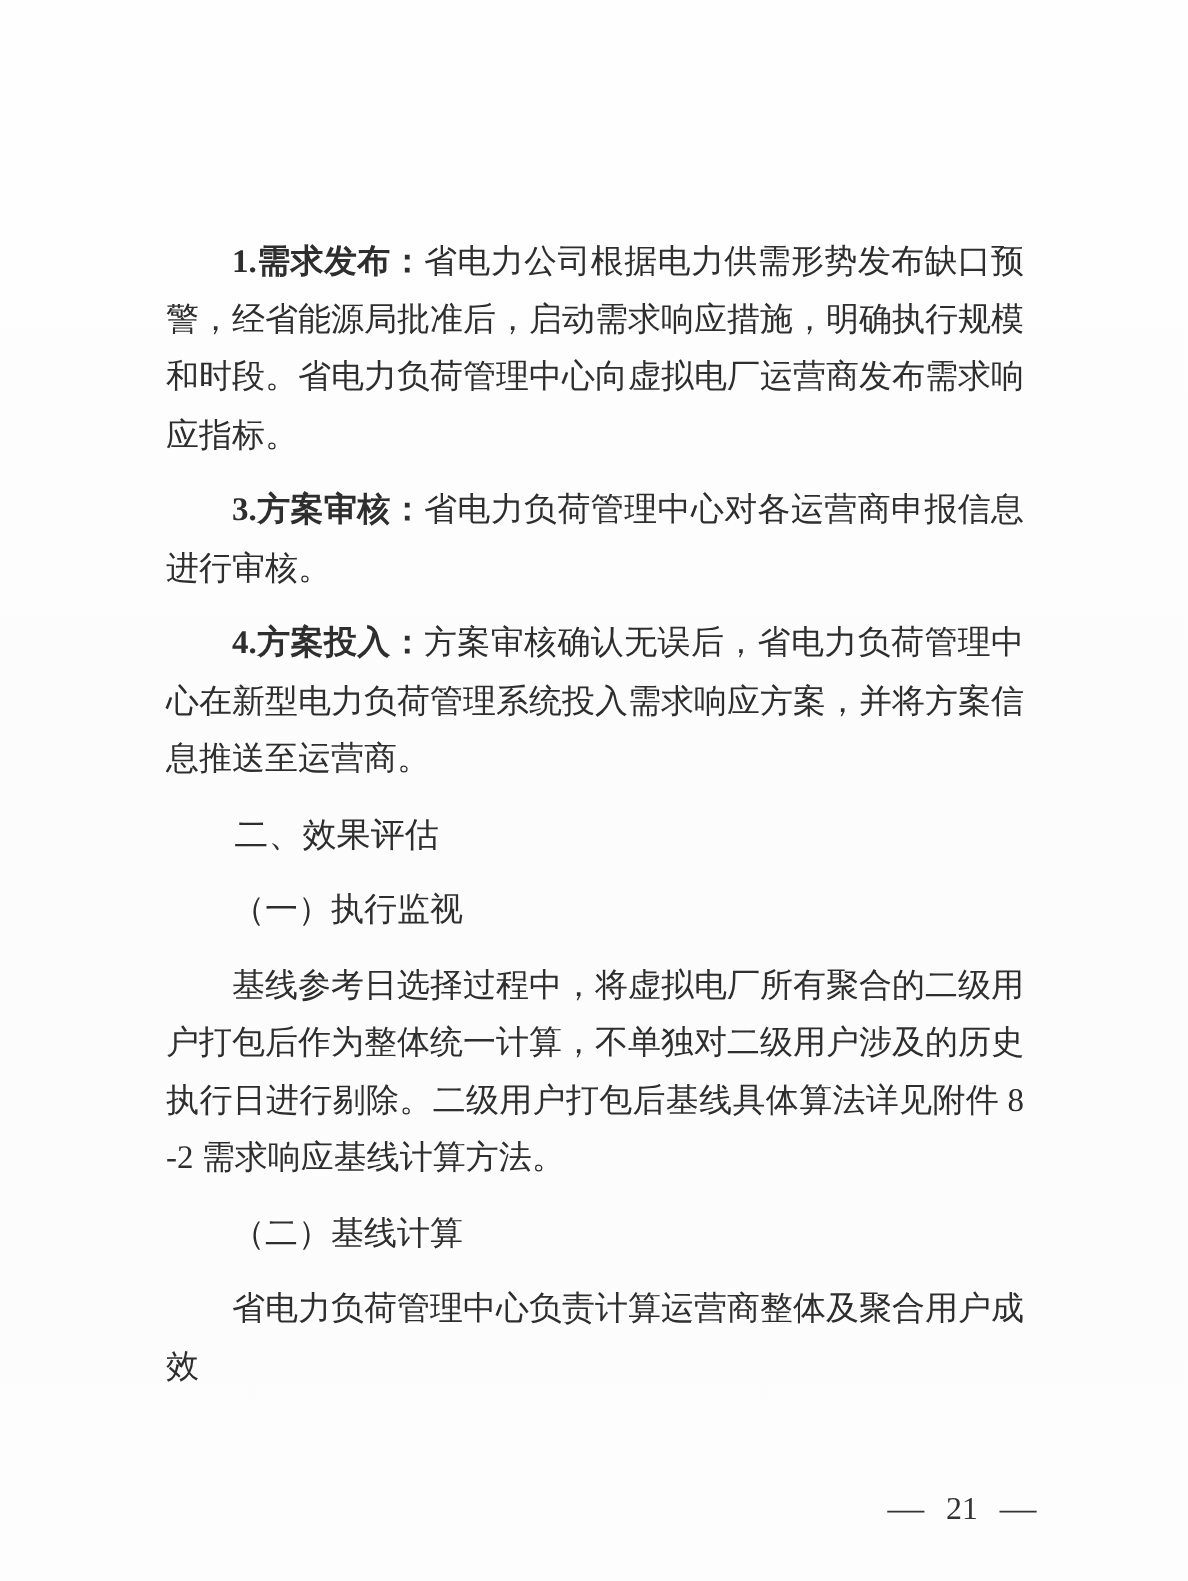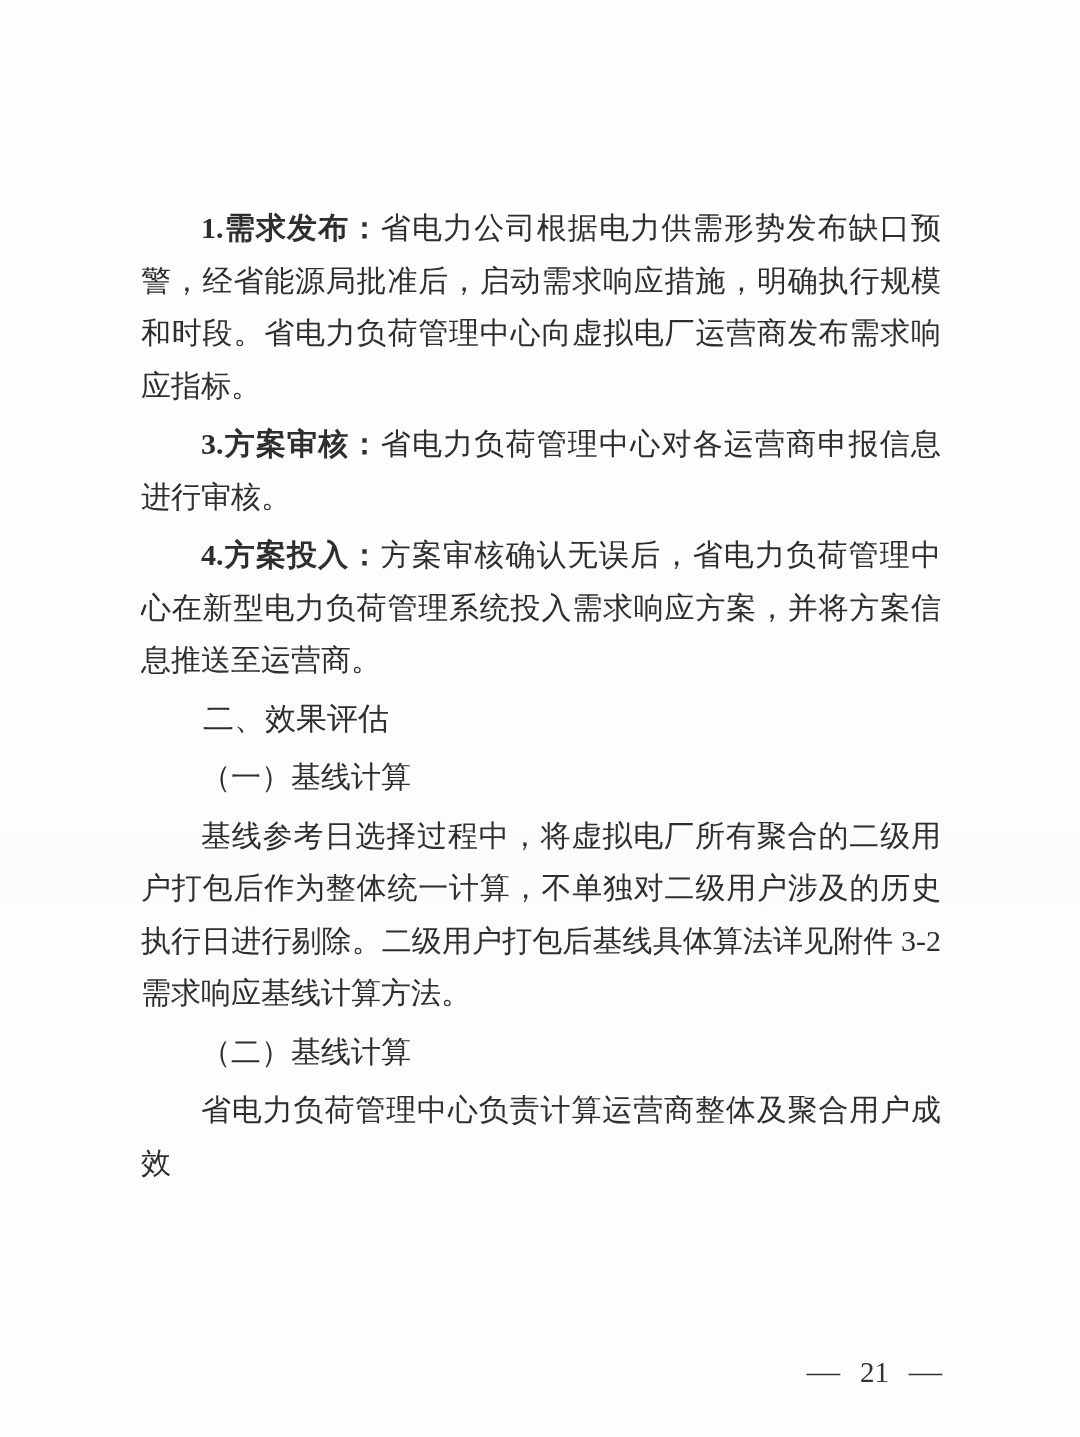--- a/index.html
+++ b/index.html
@@ -25,21 +25,21 @@
     left: 135px;
     top: 196px;
     width: 812px;
     font-size: 30px;
     line-height: 52.5px;
     text-align: justify;
     text-justify: inter-ideograph;
     word-break: break-all;
   }
   .content p {
-    margin: 6px;
+    margin: 16px;
     padding: 0;
     text-indent: 2em;
   }
   .para .lead {
     font-weight: 700;
     font-family: "Liberation Serif", "DejaVu Serif", serif;
   }
   .section-heading {
     font-weight: 400;
     font-family: "Liberation Sans", "DejaVu Sans", sans-serif;
@@ -74,23 +74,23 @@
     <p class="para"><span class="lead">1.需求发布：</span><span class="body-text">省电力公司根据电力供需形势发布缺口预警，经省能源局批准后，启动需求响应措施，明确执行规模和时段。省电力负荷管理中心向虚拟电厂运营商发布需求响应指标。</span></p>
 
 
     <p class="para"><span class="lead">3.方案审核：</span><span class="body-text">省电力负荷管理中心对各运营商申报信息进行审核。</span></p>
 
     <p class="para"><span class="lead">4.方案投入：</span><span class="body-text">方案审核确认无误后，省电力负荷管理中心在新型电力负荷管理系统投入需求响应方案，并将方案信息推送至运营商。</span></p>
 
 
     <p class="section-heading">二、效果评估</p>
 
-    <p class="sub-heading">（一）基线计算</p>
+    <p class="sub-heading">（一）执行监视</p>
 
-    <p class="para">基线参考日选择过程中，将虚拟电厂所有聚合的二级用户打包后作为整体统一计算，不单独对二级用户涉及的历史执行日进行剔除。二级用户打包后基线具体算法详见附件 3-2 需求响应基线计算方法。</p>
+    <p class="para">基线参考日选择过程中，将虚拟电厂所有聚合的二级用户打包后作为整体统一计算，不单独对二级用户涉及的历史执行日进行剔除。二级用户打包后基线具体算法详见附件 8-2 需求响应基线计算方法。</p>
 
     <p class="sub-heading">（二）基线计算</p>
 
     <p class="para">省电力负荷管理中心负责计算运营商整体及聚合用户成效</p>
 
   </div>
 
   <div class="footer">
     <span class="dash">—</span>
     <span class="num">21</span>

